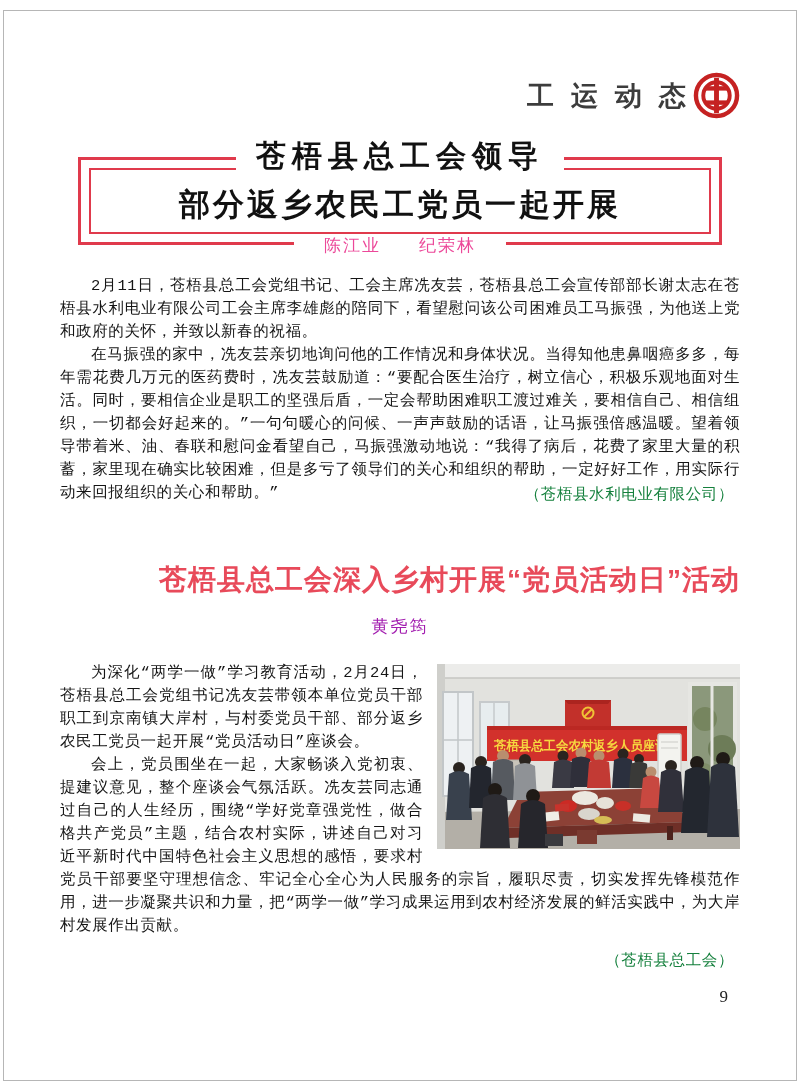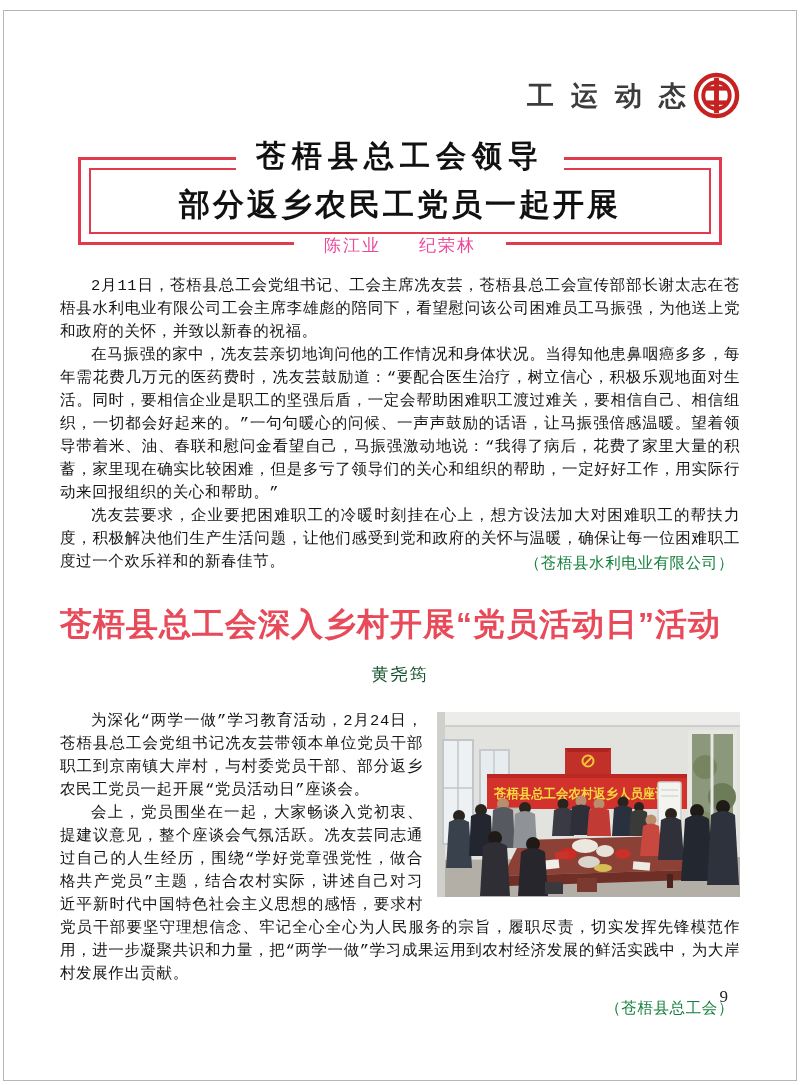--- a/index.html
+++ b/index.html
@@ -58,28 +58,28 @@
     font-size:15.5px;line-height:23px;letter-spacing:0.6px;color:#151515;font-family:Liberation Mono, monospace;
   }
   .attribution{
     text-align:right;font-size:15.5px;line-height:23px;letter-spacing:0.6px;
     color:#15803d;padding-right:6px;
   }
   .attribution.inline{margin-top:-23px;}
 
   
   .a2-title{
-    margin-top:29px;text-align:left;
+    margin-top:56px;text-align:right;
     font-family:"Liberation Sans","DejaVu Sans",sans-serif;
-    font-size:32px;font-weight:bold;letter-spacing:1px;color:#e84a5a;
+    font-size:28px;font-weight:bold;letter-spacing:1px;color:#e84a5a;
   }
   .a2-author{
     margin-top:16px;text-align:center;
     font-family:"Liberation Sans","DejaVu Sans",sans-serif;
-    font-size:17px;color:#14532d;letter-spacing:2px;
+    font-size:17px;color:#a21caf;letter-spacing:2px;
   }
   .a2-body{margin-top:24px;}
   .a2-body::after{content:"";display:block;clear:both;}
   .photo-wrap{
     float:right;width:303px;height:185px;margin:2px 0 14px 14px;
     background:#d8d8d4;
   }
   .a2-attribution{margin-top:10px;}
 
   .page-number{
@@ -108,21 +108,20 @@
   <div class="title-frame">
     <div class="title-frame-inner"></div>
     <div class="t-line1">苍梧县总工会领导</div>
     <div class="t-line2">部分返乡农民工党员一起开展</div>
     <div class="t-authors">陈江业　　纪荣林</div>
   </div>
 
   <div class="a1-body">
     <p class="para">2月11日，苍梧县总工会党组书记、工会主席冼友芸，苍梧县总工会宣传部部长谢太志在苍梧县水利电业有限公司工会主席李雄彪的陪同下，看望慰问该公司困难员工马振强，为他送上党和政府的关怀，并致以新春的祝福。</p>
     <p class="para">在马振强的家中，冼友芸亲切地询问他的工作情况和身体状况。当得知他患鼻咽癌多多，每年需花费几万元的医药费时，冼友芸鼓励道：“要配合医生治疗，树立信心，积极乐观地面对生活。同时，要相信企业是职工的坚强后盾，一定会帮助困难职工渡过难关，要相信自己、相信组织，一切都会好起来的。”一句句暖心的问候、一声声鼓励的话语，让马振强倍感温暖。望着领导带着米、油、春联和慰问金看望自己，马振强激动地说：“我得了病后，花费了家里大量的积蓄，家里现在确实比较困难，但是多亏了领导们的关心和组织的帮助，一定好好工作，用实际行动来回报组织的关心和帮助。”</p>
-    <p class="para">冼友芸要求，企业要把困难职工的冷暖时刻挂在心上，想方设法加大对困难职工的帮扶力度，积极解决他们生产生活问题，让他们感受到党和政府的关怀与温暖，确保让每一位困难职工度过一个欢乐祥和的新春佳节。</p>
     <div class="attribution inline">（苍梧县水利电业有限公司）</div>
   </div>
 
   <div class="a2-title">苍梧县总工会深入乡村开展“党员活动日”活动</div>
   <div class="a2-author">黄尧筠</div>
 
   <div class="a2-body">
     <div class="photo-wrap">
       <svg viewBox="0 0 303 185" width="303" height="185">
 

